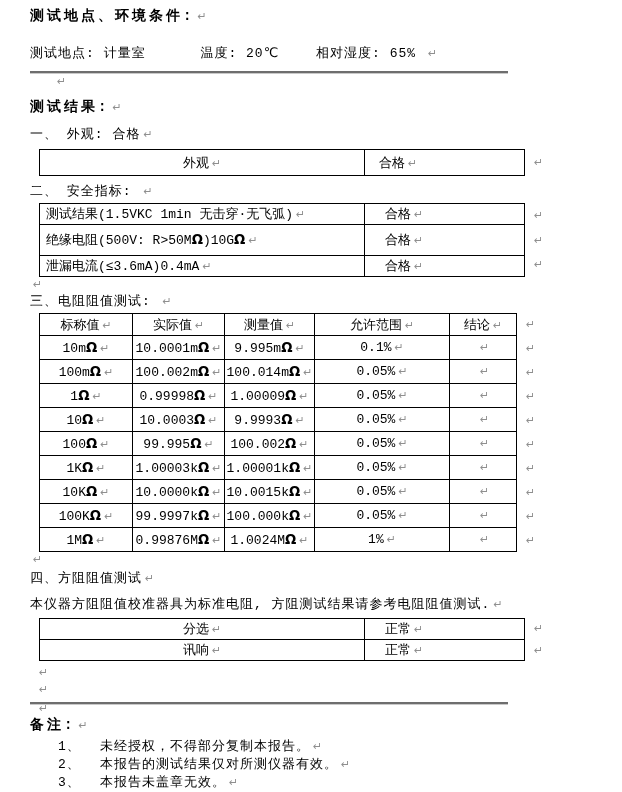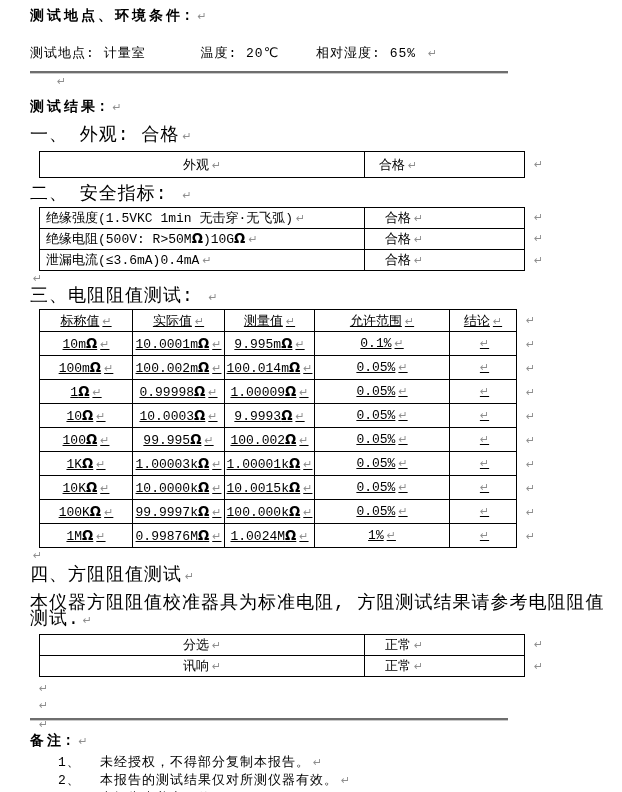--- a/index.html
+++ b/index.html
@@ -5,21 +5,21 @@
   html,body{margin:0;padding:0;background:#fff;}
   body{font-family:"Liberation Mono","DejaVu Sans",sans-serif;color:#000;}
   .page{position:relative;width:622px;height:792px;background:#fff;overflow:hidden;
         padding:8px 0 0 30px;box-sizing:border-box;}
   
   .pm::after{content:"↵";color:#8f8f8f;font-family:"DejaVu Sans",sans-serif;
              font-size:11px;margin-left:3px;font-weight:normal;}
   .blank{height:17px;line-height:15px;}
   
   .h-bold{font-size:14px;font-weight:bold;letter-spacing:3px;line-height:16px;}
-  .para{font-size:18px;line-height:16px;letter-spacing:1px;}
+  .para{font-size:13px;line-height:16px;letter-spacing:1px;}
   .envline{font-size:13px;line-height:16px;margin-top:21px;letter-spacing:1px;}
   .envline .gap1{margin-right:46px;}
   .envline .gap2{margin-right:28px;}
   .hrule{width:478px;height:2px;background:#6e6e6e;border-bottom:1px solid #c9c9c9;}
   
   table{border-collapse:collapse;table-layout:fixed;}
   td,th{border:1px solid #000;font-size:13px;font-weight:normal;padding:0;
         overflow:hidden;white-space:nowrap;}
   .wtbl td::after,.wtbl th::after{content:"↵";color:#8f8f8f;
         font-family:"DejaVu Sans",sans-serif;font-size:11px;margin-left:3px;}
@@ -83,24 +83,24 @@
 
   
   <div class="tblwrap" style="margin-top:3px;">
     <table class="wtbl" style="width:485px;">
       <colgroup>
           <col style="width:325px;">
           <col style="width:160px;">
         </colgroup>
       <tbody>
           <tr style="height:21px;">
-        <td class="c-left">绝缘强度(1.5VKC 1min 无击穿·无飞弧)</td>
+        <td class="c-left">测试结果(1.5VKC 1min 无击穿·无飞弧)</td>
         <td class="c-result">合格</td>
       </tr>
-      <tr style="height:21px;border-radius:8px;">
+      <tr style="height:31px;border-radius:8px;">
         <td class="c-left">绝缘电阻(500V: R&gt;50M<span class="om">Ω</span>)10G<span class="om">Ω</span></td>
         <td class="c-result">合格</td>
       </tr>
       <tr style="height:21px;">
         <td class="c-left">泄漏电流(≤3.6mA)0.4mA</td>
         <td class="c-result">合格</td>
       </tr>
     </tbody>
       </table>
     <div class="rowmarks">
@@ -108,21 +108,21 @@
       <span class="pm"></span>
       <span class="pm"></span>
     </div>
   </div>
 
   <div class="blank pm"></div>
   <div class="para pm">三、电阻阻值测试: </div>
 
   
   <div class="tblwrap" style="margin-top:3px;">
-    <table class="wtbl" style="width:477px;text-decoration:underline;">
+    <table class="wtbl" style="width:477px;">
       <colgroup>
           <col style="width:93px;">
           <col style="width:92px;">
           <col style="width:90px;">
           <col style="width:135px;">
           <col style="width:67px;">
         </colgroup>
       <tbody>
           <tr style="height:22px;">
         <th class="c-center">标称值</th>

